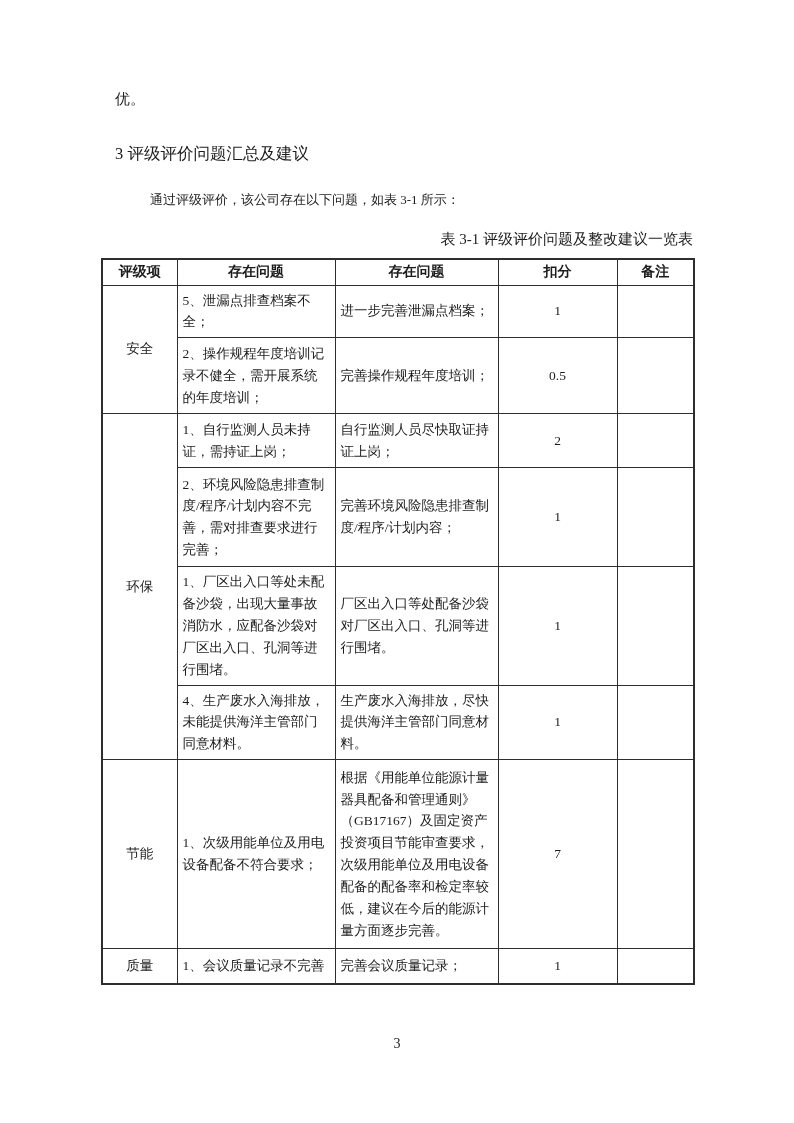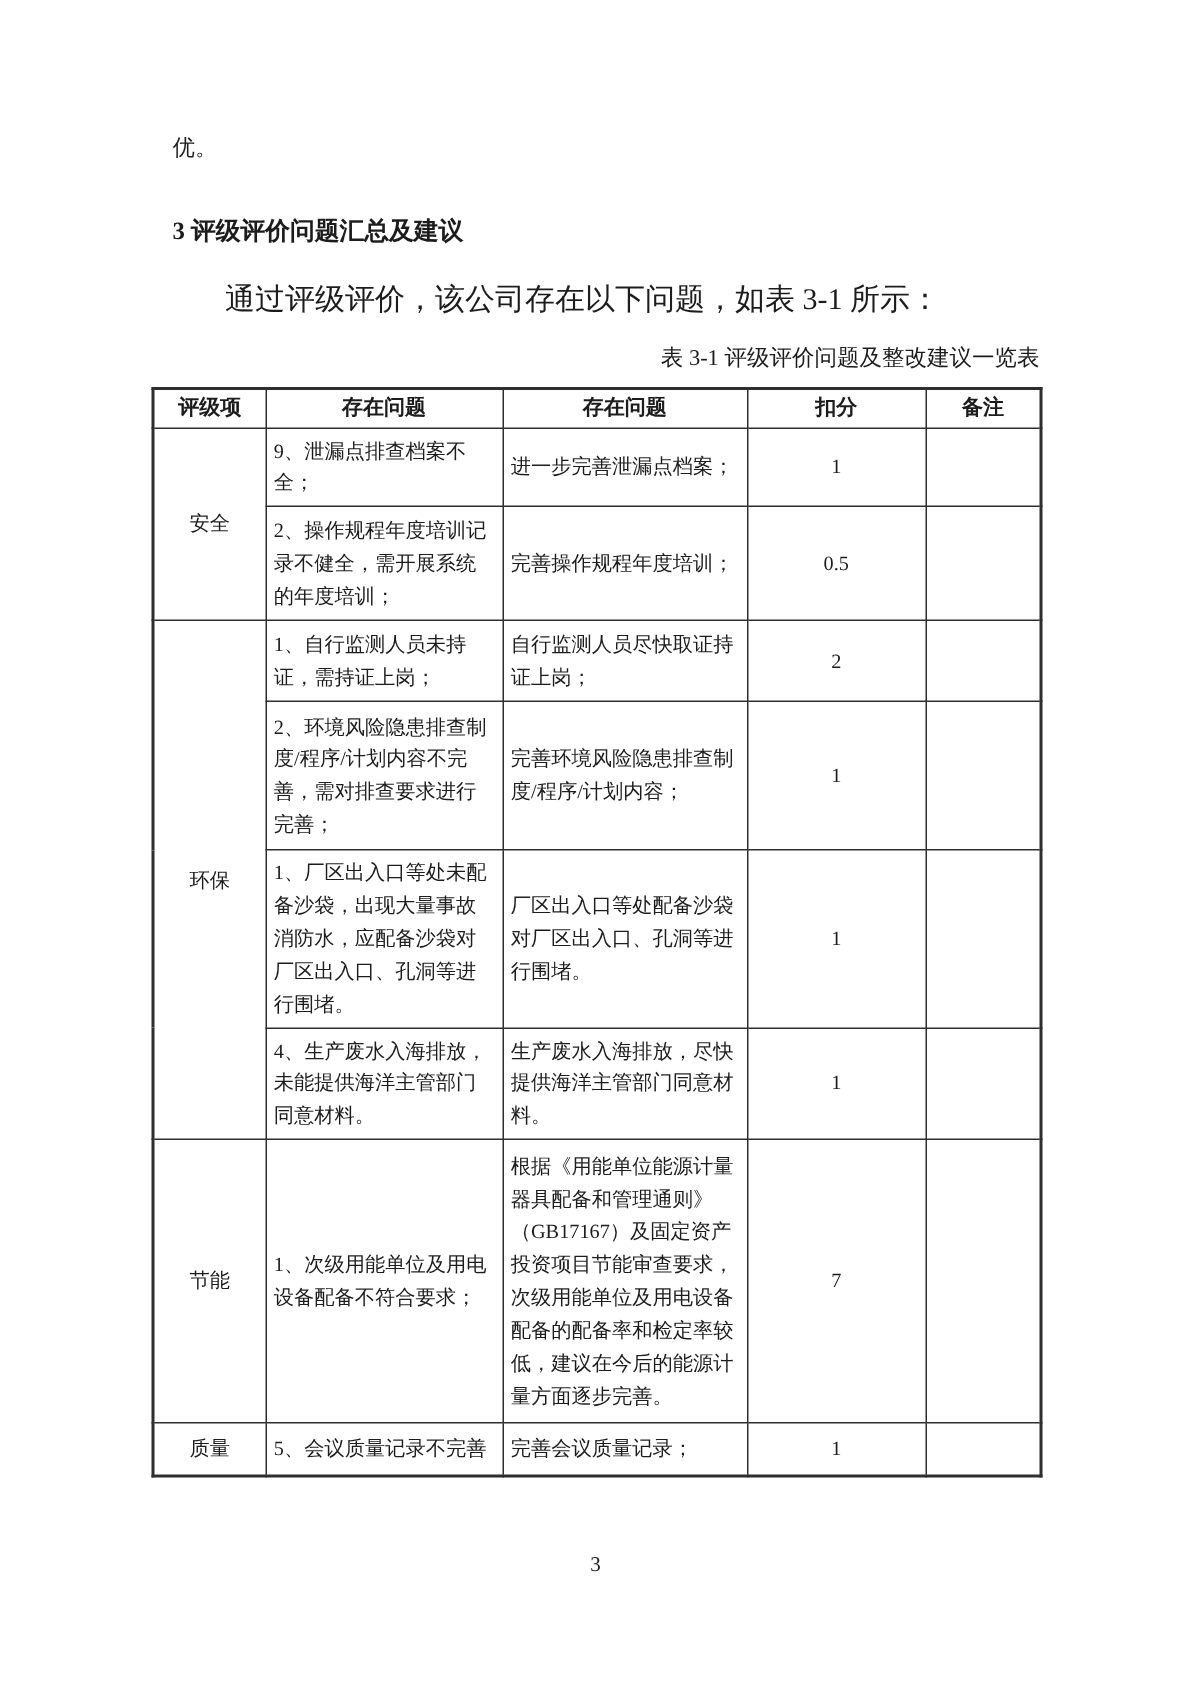--- a/index.html
+++ b/index.html
@@ -16,26 +16,26 @@
     overflow: hidden;
   }
   .intro-text {
     margin: 0 0 0 14px;
     font-size: 15px;
     line-height: 22px;
   }
   .section-heading {
     margin: 33px 0 0 14px;
     font-size: 16.5px;
-    font-weight: bold;
+    font-weight: normal;
     line-height: 22px;
   }
   .lead-paragraph {
     margin: 24px 0 0 14px;
-    font-size: 20px;
+    font-size: 13px;
     line-height: 22px;
     text-indent: 35px;
   }
   .table-caption {
     margin: 17px 0 0 0;
     font-size: 15px;
     line-height: 22px;
     text-align: right;
   }
   table.review-table {
@@ -109,21 +109,21 @@
         <th>评级项</th>
         <th>存在问题</th>
         <th>存在问题</th>
         <th>扣分</th>
         <th>备注</th>
       </tr>
     </thead>
     <tbody>
       <tr class="rh-s1">
         <td class="cell-center" rowspan="2">安全</td>
-        <td class="cell-left">9、泄漏点排查档案不全；</td>
+        <td class="cell-left">5、泄漏点排查档案不全；</td>
         <td class="cell-left">进一步完善泄漏点档案；</td>
         <td class="cell-center">1</td>
         <td class="cell-center"></td>
       </tr>
       <tr class="rh-s2">
         <td class="cell-left">2、操作规程年度培训记录不健全，需开展系统的年度培训；</td>
         <td class="cell-left">完善操作规程年度培训；</td>
         <td class="cell-center">0.5</td>
         <td class="cell-center"></td>
       </tr>
@@ -154,21 +154,21 @@
       </tr>
       <tr class="rh-j1">
         <td class="cell-center">节能</td>
         <td class="cell-left">1、次级用能单位及用电设备配备不符合要求；</td>
         <td class="cell-left">根据《用能单位能源计量器具配备和管理通则》（GB17167）及固定资产投资项目节能审查要求，次级用能单位及用电设备配备的配备率和检定率较低，建议在今后的能源计量方面逐步完善。</td>
         <td class="cell-center">7</td>
         <td class="cell-center"></td>
       </tr>
       <tr class="rh-z1">
         <td class="cell-center">质量</td>
-        <td class="cell-left">5、会议质量记录不完善</td>
+        <td class="cell-left">1、会议质量记录不完善</td>
         <td class="cell-left">完善会议质量记录；</td>
         <td class="cell-center">1</td>
         <td class="cell-center"></td>
       </tr>
     </tbody>
   </table>
 
   <div class="page-number">3</div>
 
 </div>

